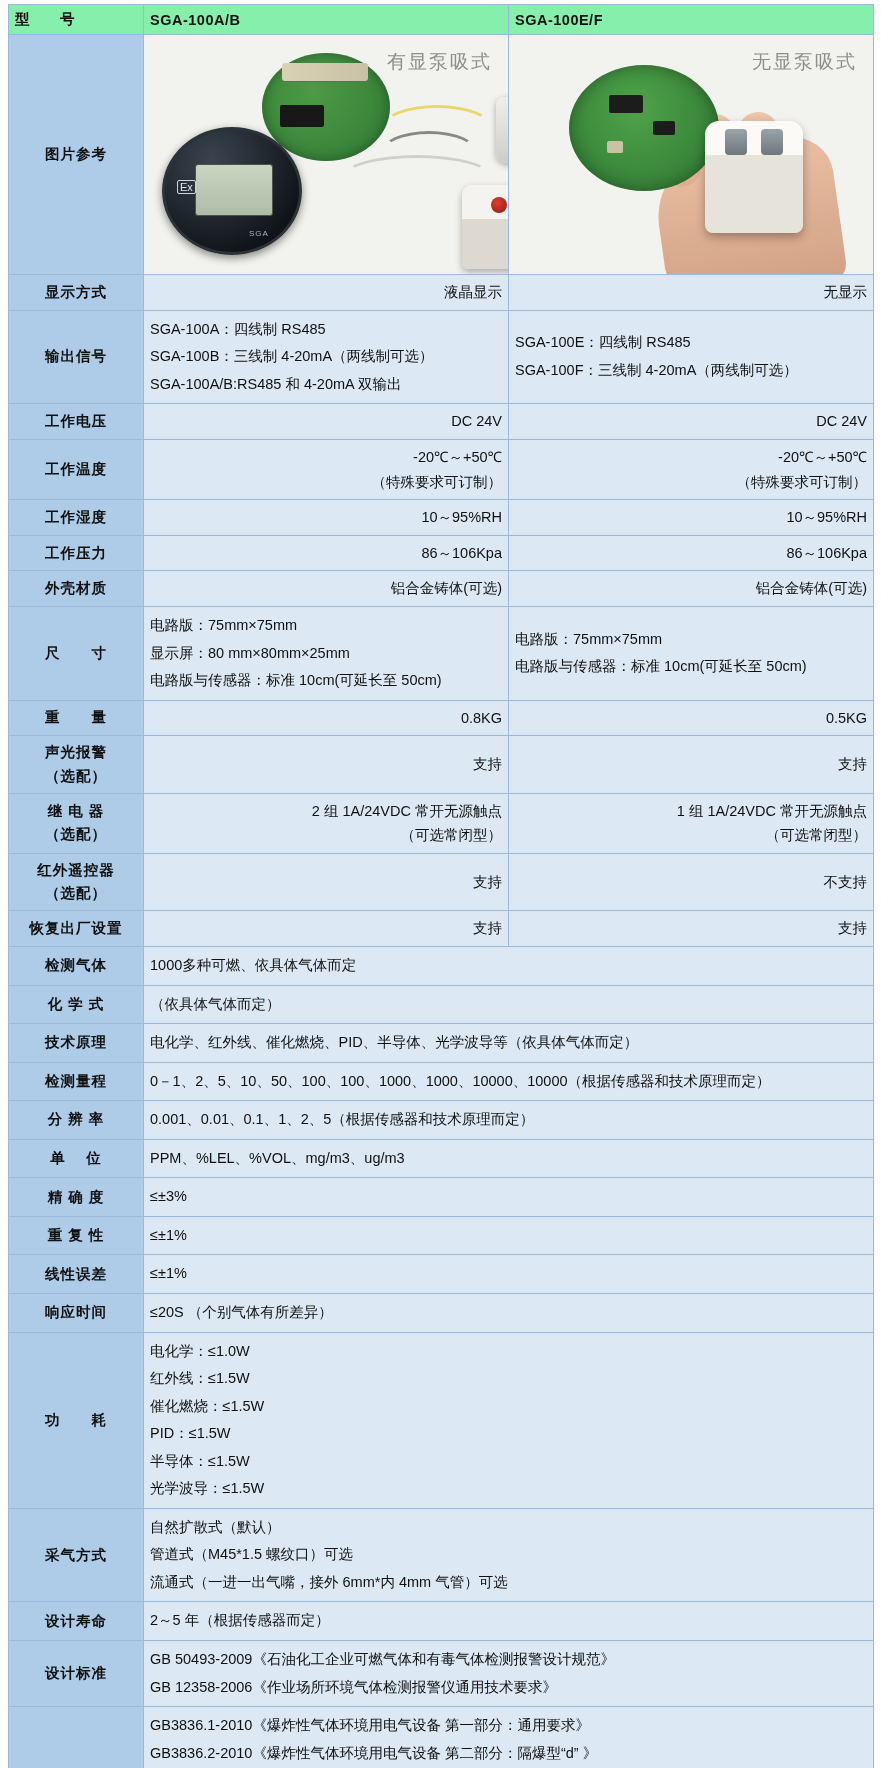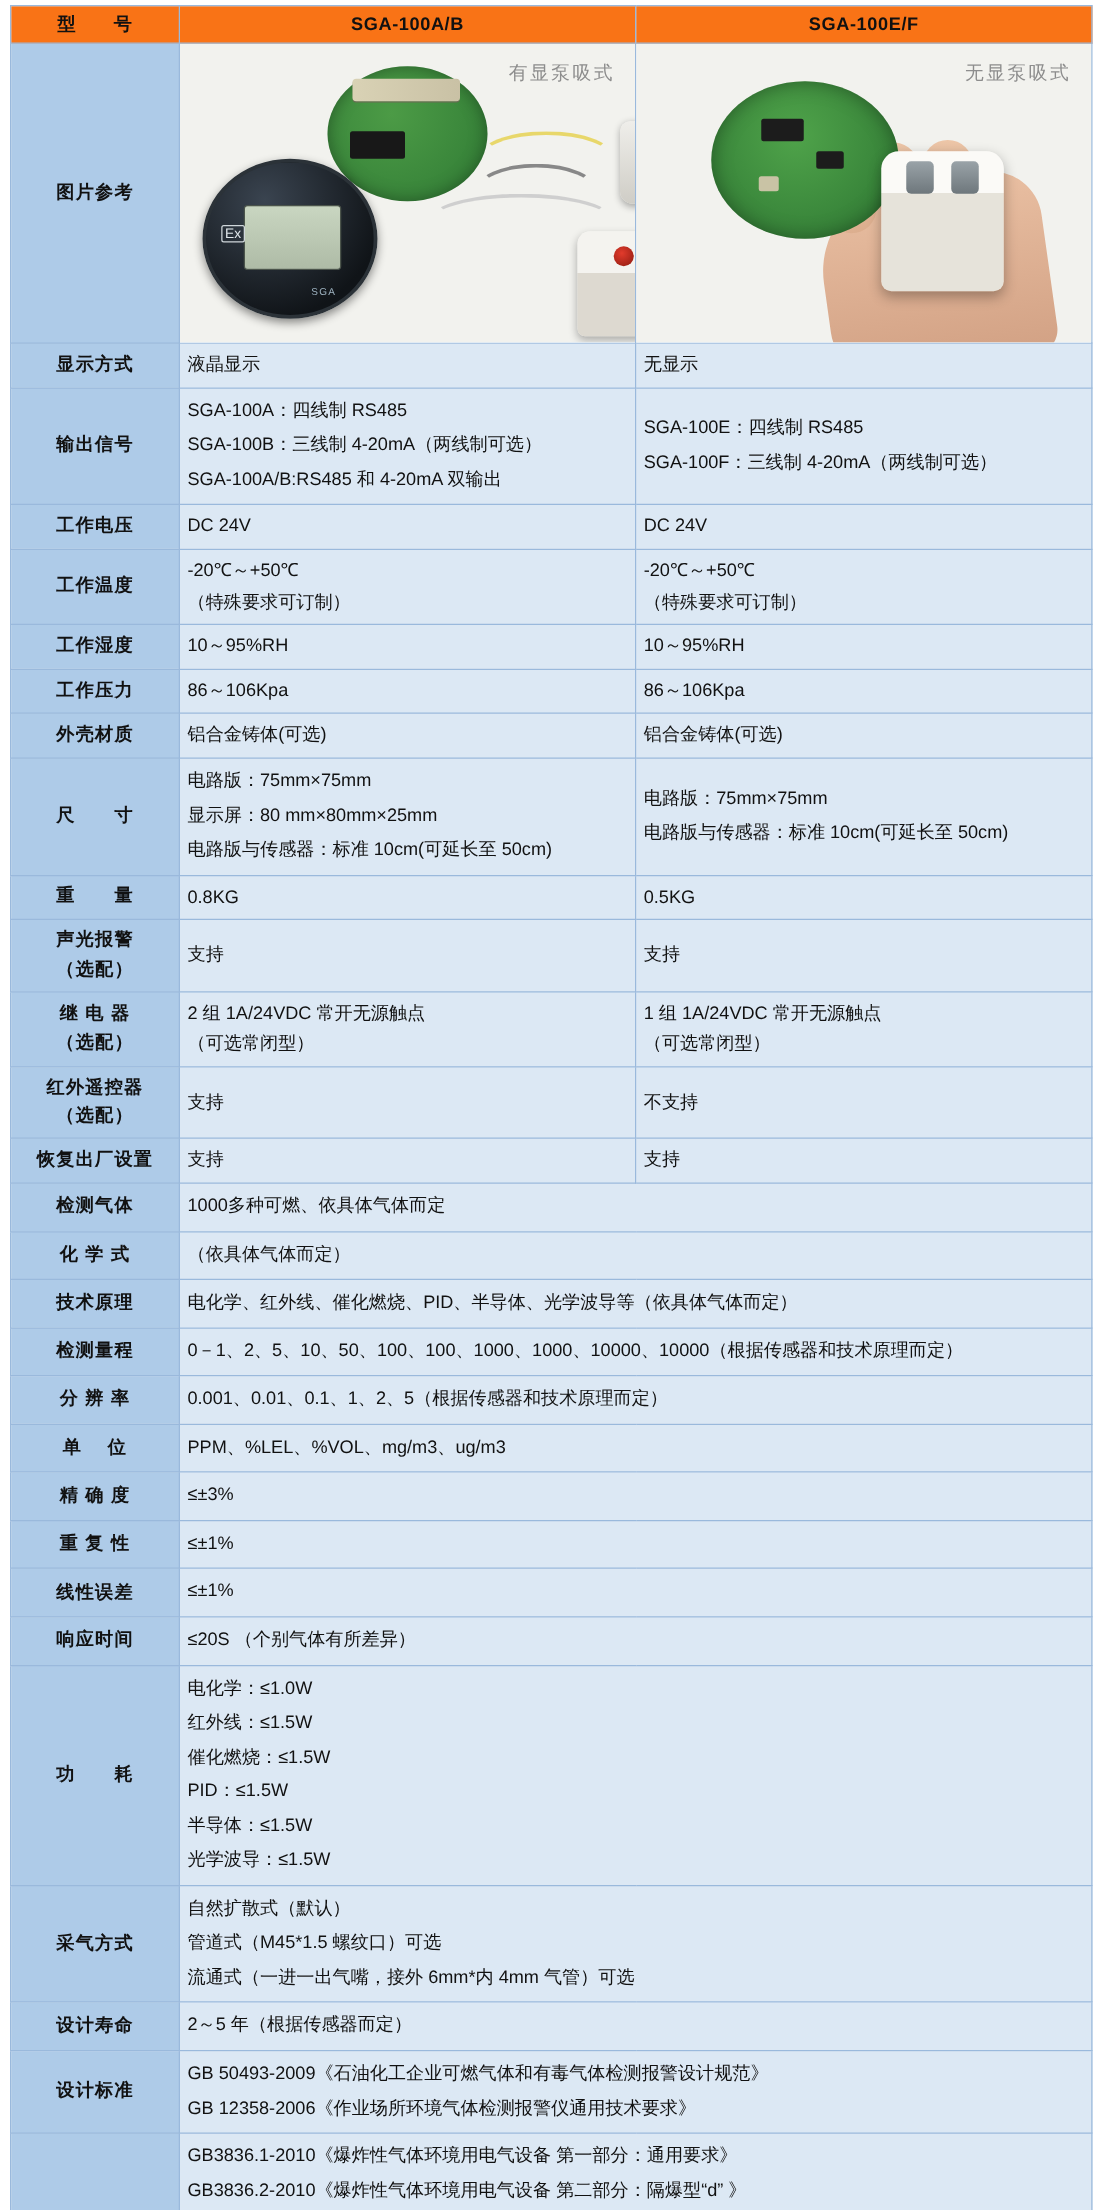--- a/index.html
+++ b/index.html
@@ -37,32 +37,31 @@
     text-align: center;
     font-weight: bold;
     color: #0a0a0a;
     letter-spacing: 1px;
     line-height: 1.6;
     font-size: 14.5px;
     margin-left: 10px;
   }
   td.val-center {
     background: #dce8f4;
-    text-align: left;
+    text-align: right;
     line-height: 1.7;
   }
   td.val-left {
     background: #dce8f4;
     text-align: left;
     line-height: 1.9;
     padding-left: 10px;
   }
   td.head {
-    background: #f97316;
-    text-align: center;
+    background: #86efac;
     font-weight: bold;
     font-size: 15px;
     letter-spacing: 0.5px;
     padding: 7px 6px;
   }
   .line { display: block; }
 
   
   .photo-cell {
     background: #dce8f4;
@@ -74,21 +73,21 @@
   .photo {
     position: absolute;
     inset: 0;
     background: #f2f2ee;
     overflow: hidden;
   }
   .photo-caption {
     position: absolute;
     top: 14px;
     right: 16px;
-    font-size: 15px;
+    font-size: 19px;
     color: #8d8d8d;
     letter-spacing: 2px;
     z-index: 8;
   }
   
   .pcbA {
     position: absolute;
     left: 118px; top: 18px;
     width: 128px; height: 108px;
     background: radial-gradient(circle at 40% 35%, #4c9b46, #2f7a34);

